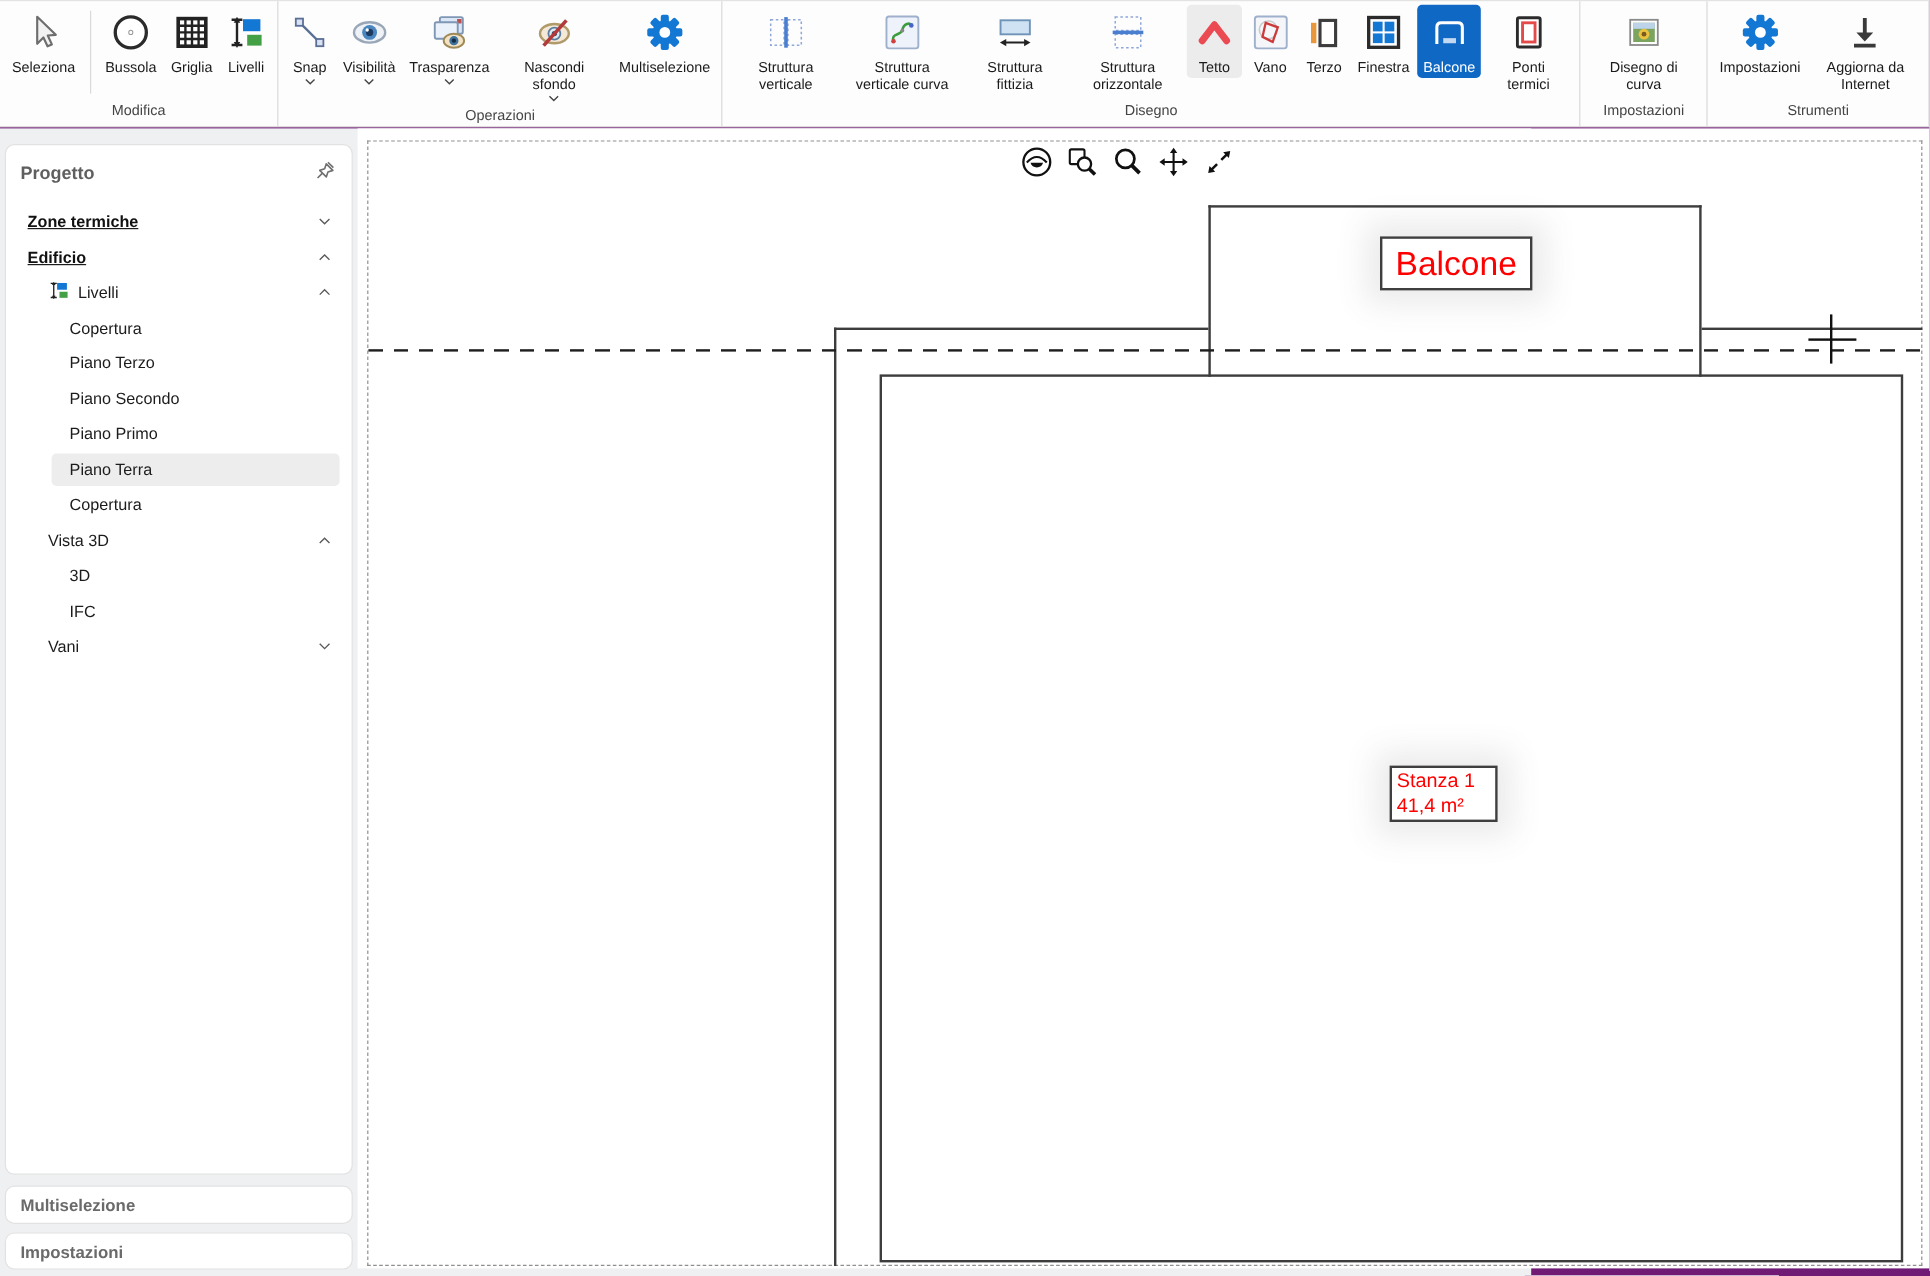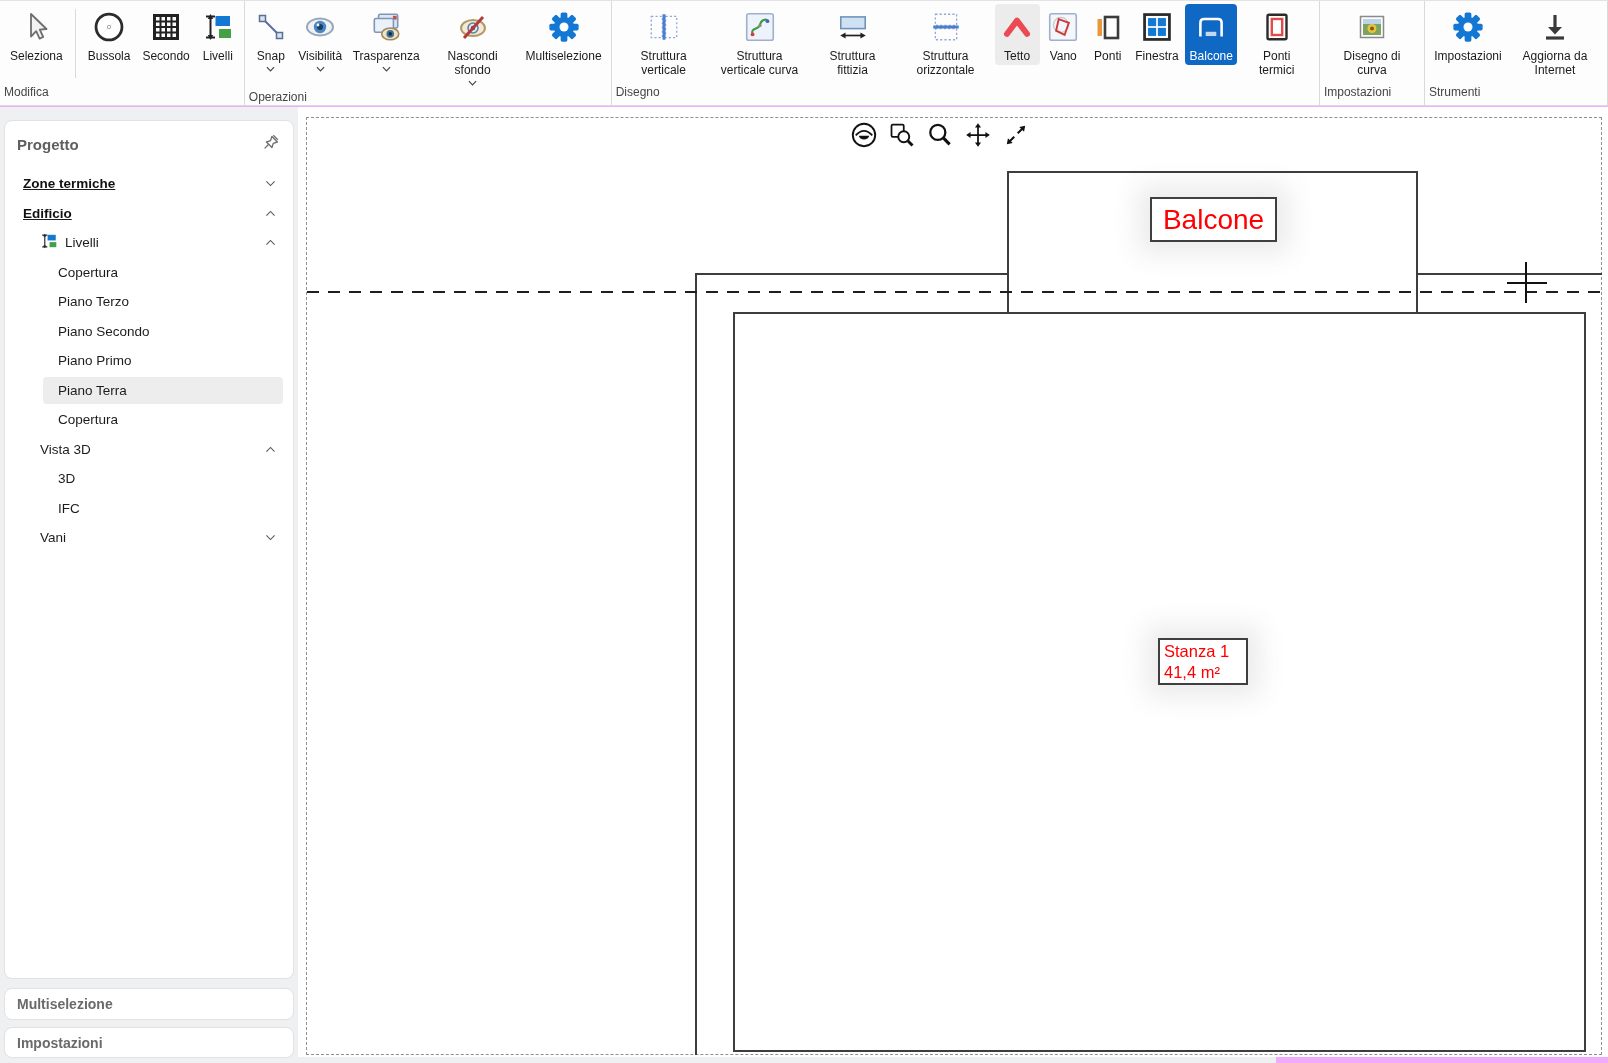--- a/index.html
+++ b/index.html
@@ -1,27 +1,27 @@
 <!DOCTYPE html>
 <html><head>
 <meta charset="utf-8">
 <style>
   * { margin:0; padding:0; box-sizing:border-box; }
   html,body { width:1608px; height:1063px; overflow:hidden; }
   body { font-family:"Liberation Sans","DejaVu Sans",sans-serif; background:#eff0f2; cursor:default;
          -webkit-user-select:none; user-select:none; }
-  #app { position:relative; width:1608px; height:1063px; background:#f0abfc; }
+  #app { position:relative; width:1608px; height:1063px; background:#701a75; }
 
   
   #ribbon { position:absolute; left:0; top:0; width:1608px; height:106px;
             background:#fdfdfd; border-top:1px solid #e3e3e3; border-bottom:1px solid #dcdcdc;
             display:flex; align-items:stretch; }
   .rgroup { display:flex; flex-direction:column; border-right:1px solid #dadada; padding:2px 4px 0 4px; }
   .rgroup-row { display:flex; align-items:flex-start; flex:1; }
-  .rgroup-label { text-align:left; font-size:12px; color:#454545; padding:1px 0 6px 0; }
+  .rgroup-label { text-align:center; font-size:12px; color:#454545; padding:1px 0 6px 0; }
   .rbtn { display:flex; flex-direction:column; align-items:center; padding:5px 5px 2px 5px;
           margin:1px; border-radius:4px; min-width:42px; }
   .rbtn .icon { height:40px; display:flex; align-items:center; justify-content:center; }
   .rbtn .lbl { font-size:12px; line-height:14px; text-align:center; color:#1b1b1b; max-width:86px; }
   .rbtn .chev { margin-top:1px; line-height:5px; }
   .rbtn.hl  { background:#ececec; }
   .rbtn.sel { background:#1068c5; }
   .rbtn.sel .lbl { color:#ffffff; }
   .vsep { width:1px; background:#dadada; margin:6px 6px; align-self:stretch; }
 
@@ -100,21 +100,21 @@
             </span>
             <span class="lbl">Bussola</span>
           </div>
           <div class="rbtn">
             <span class="icon">
               <span><svg width="32" height="32" viewBox="0 0 32 32">
                   <rect x="4.5" y="4.5" width="23" height="23" fill="none" stroke="#222" stroke-width="3"></rect>
                   <path d="M10.5 4v24 M16 4v24 M21.5 4v24 M4 10.5h24 M4 16h24 M4 21.5h24" stroke="#222" stroke-width="2"></path>
                 </svg></span>
             </span>
-            <span class="lbl">Secondo</span>
+            <span class="lbl">Griglia</span>
           </div>
           <div class="rbtn">
             <span class="icon">
               <span><svg width="32" height="32" viewBox="0 0 32 32">
                   <path d="M4 5.5h9 M4 26.5h9 M8.5 6v20" stroke="#222" stroke-width="2" fill="none"></path>
                   <path d="M8.5 3 L11.2 8 H5.8 Z" fill="#222"></path>
                   <path d="M8.5 29 L5.8 24 h5.4 Z" fill="#222"></path>
                   <rect x="13.5" y="5" width="14.5" height="10" fill="#1377d4"></rect>
                   <rect x="17" y="18" width="12" height="9" fill="#44a044"></rect>
                 </svg></span>
@@ -268,21 +268,21 @@
             </span>
             <span class="lbl">Vano</span>
           </div>
           <div class="rbtn">
             <span class="icon">
               <span><svg width="32" height="32" viewBox="0 0 32 32">
                   <rect x="5.5" y="8" width="4.5" height="17" fill="#e8973a"></rect>
                   <rect x="13" y="6" width="13" height="21" fill="#fff" stroke="#3c3c3c" stroke-width="2.6"></rect>
                 </svg></span>
             </span>
-            <span class="lbl">Ponti</span>
+            <span class="lbl">Terzo</span>
           </div>
           <div class="rbtn">
             <span class="icon">
               <span><svg width="34" height="34" viewBox="0 0 32 32">
                   <rect x="4.3" y="4.3" width="23.4" height="23.4" fill="#fff" stroke="#2b2b2b" stroke-width="2.6"></rect>
                   <rect x="7.6" y="7.6" width="7.6" height="7.6" fill="#1377d4"></rect>
                   <rect x="16.8" y="7.6" width="7.6" height="7.6" fill="#1377d4"></rect>
                   <rect x="7.6" y="16.8" width="7.6" height="7.6" fill="#1377d4"></rect>
                   <rect x="16.8" y="16.8" width="7.6" height="7.6" fill="#1377d4"></rect>
                 </svg></span>

